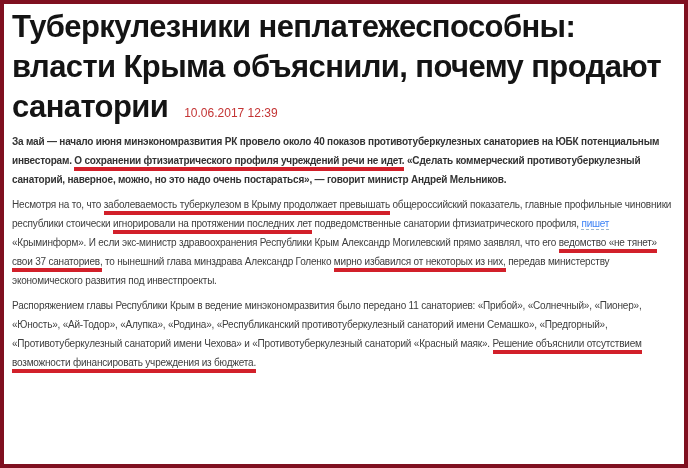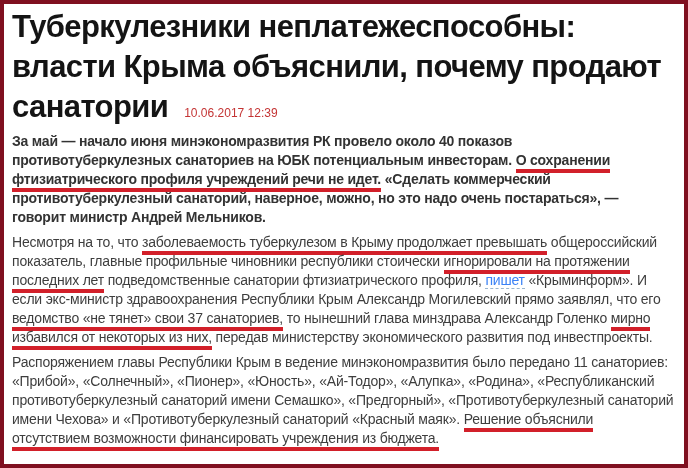--- a/index.html
+++ b/index.html
@@ -25,21 +25,21 @@
     font-size: 12px;
     line-height: 12px;
     font-weight: 400;
     letter-spacing: 0;
     color: #c43434;
     margin-left: 16px;
     white-space: nowrap;
   }
   p {
     margin: 0 0 6px 0;
-    font-size: 14px;
+    font-size: 10px;
     line-height: 19px;
     letter-spacing: -0.2px;
     color: #3e3e3e;
   }
   p.lead {
     font-weight: 700;
     color: #333333;
   }
   .mark {
     border-bottom: 4px solid #d2202a;

